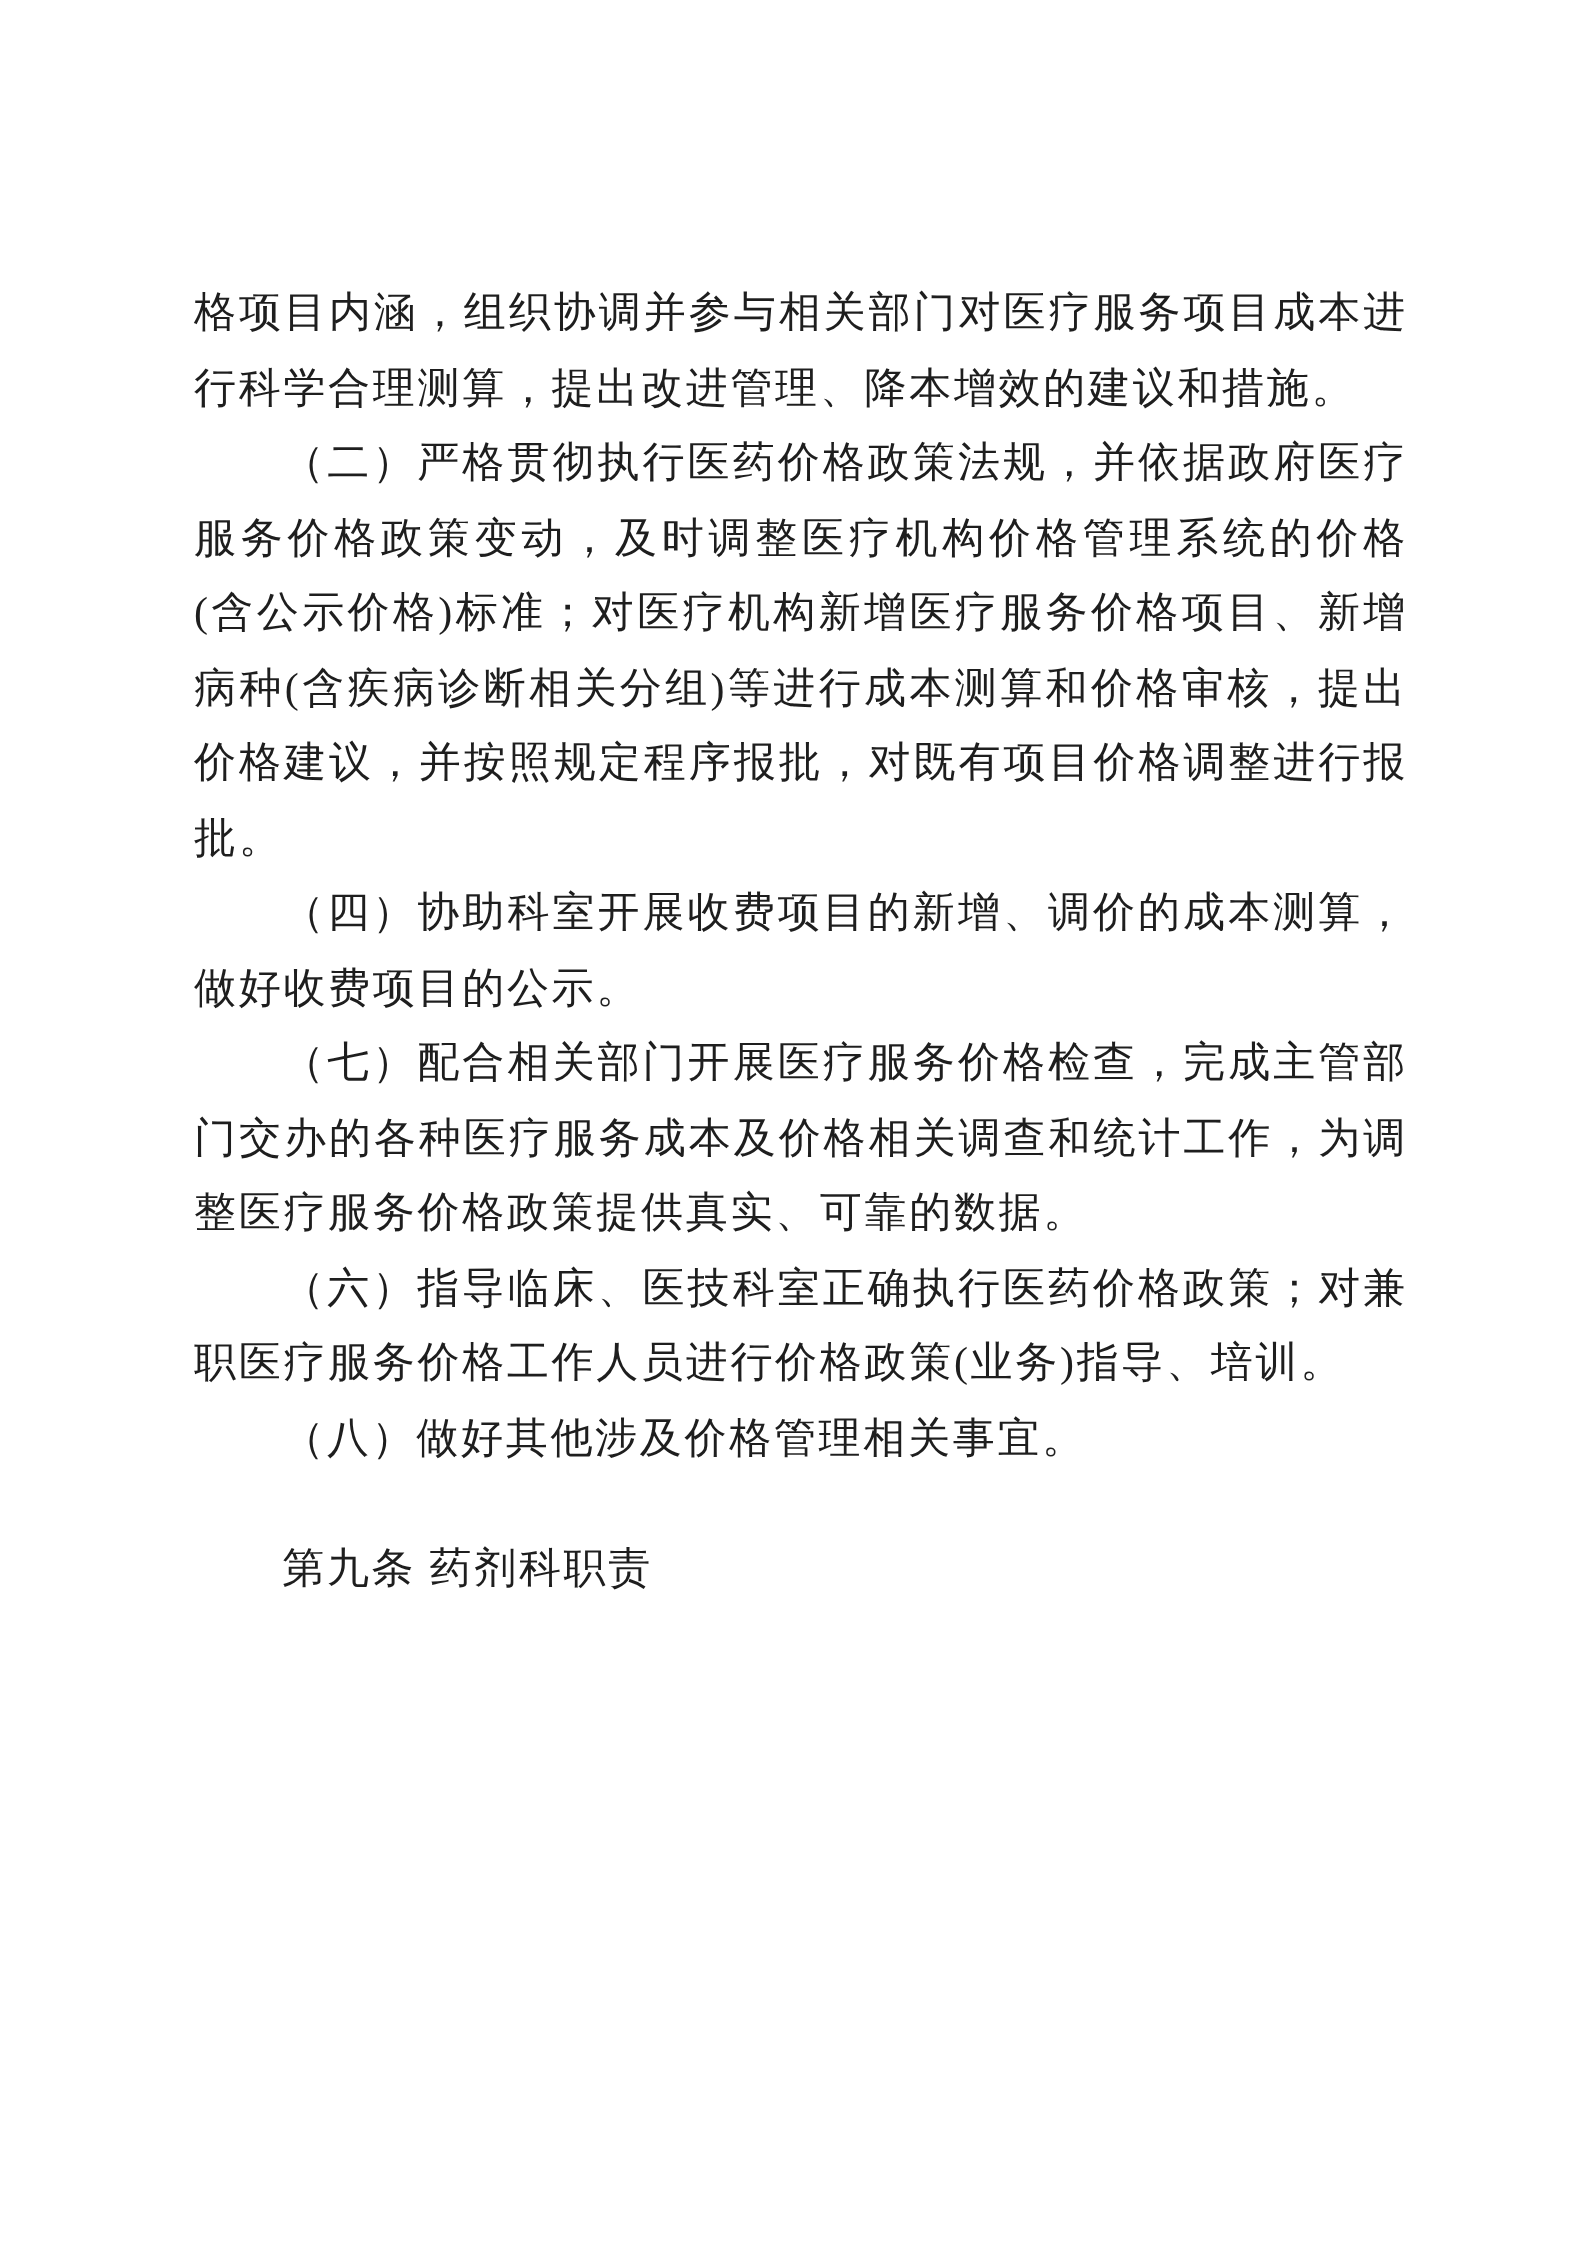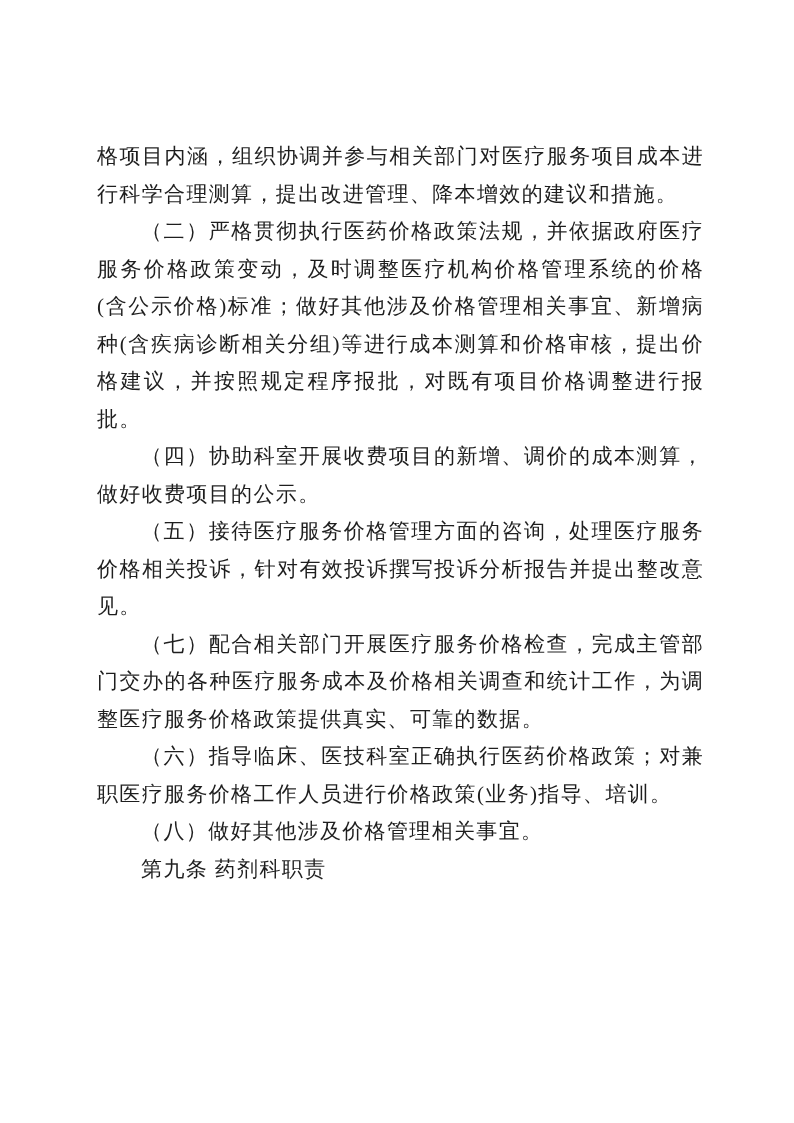--- a/index.html
+++ b/index.html
@@ -31,42 +31,42 @@
     margin: 0;
     padding: 0;
     text-indent: 2.1em;
   }
   .content p.continued {
     text-indent: 0;
   }
   .content p.heading {
     
     text-indent: 2.1em;
+    margin-top: 28px;
   }
   .footer {
     position: absolute;
     left: 106px;
     top: 1014px;
     font-size: 19px;
     line-height: 24px;
     letter-spacing: 2px;
     color: #1e1e1e;
     font-family: "Liberation Serif", "DejaVu Serif", serif;
   }
 </style>
 </head>
 <body>
 
 <div class="page">
   <main class="content">
 
   <p class="continued">格项目内涵，组织协调并参与相关部门对医疗服务项目成本进行科学合理测算，提出改进管理、降本增效的建议和措施。</p>
-      <p class="body">（二）严格贯彻执行医药价格政策法规，并依据政府医疗服务价格政策变动，及时调整医疗机构价格管理系统的价格(含公示价格)标准；做好其他涉及价格管理相关事宜、新增病种(含疾病诊断相关分组)等进行成本测算和价格审核，提出价格建议，并按照规定程序报批，对既有项目价格调整进行报批。</p>
+      <p class="body">（二）严格贯彻执行医药价格政策法规，并依据政府医疗服务价格政策变动，及时调整医疗机构价格管理系统的价格(含公示价格)标准；对医疗机构新增医疗服务价格项目、新增病种(含疾病诊断相关分组)等进行成本测算和价格审核，提出价格建议，并按照规定程序报批，对既有项目价格调整进行报批。</p>
       <p class="body">（四）协助科室开展收费项目的新增、调价的成本测算，做好收费项目的公示。</p>
-      <p class="body">（五）接待医疗服务价格管理方面的咨询，处理医疗服务价格相关投诉，针对有效投诉撰写投诉分析报告并提出整改意见。</p>
       <p class="body">（七）配合相关部门开展医疗服务价格检查，完成主管部门交办的各种医疗服务成本及价格相关调查和统计工作，为调整医疗服务价格政策提供真实、可靠的数据。</p>
       <p class="body">（六）指导临床、医技科室正确执行医药价格政策；对兼职医疗服务价格工作人员进行价格政策(业务)指导、培训。</p>
       <p class="body">（八）做好其他涉及价格管理相关事宜。</p>
       <p class="heading">第九条 药剂科职责</p>
     </main>
   <div class="footer">
     <span>- 4 -</span>
   </div>
 </div>
 

